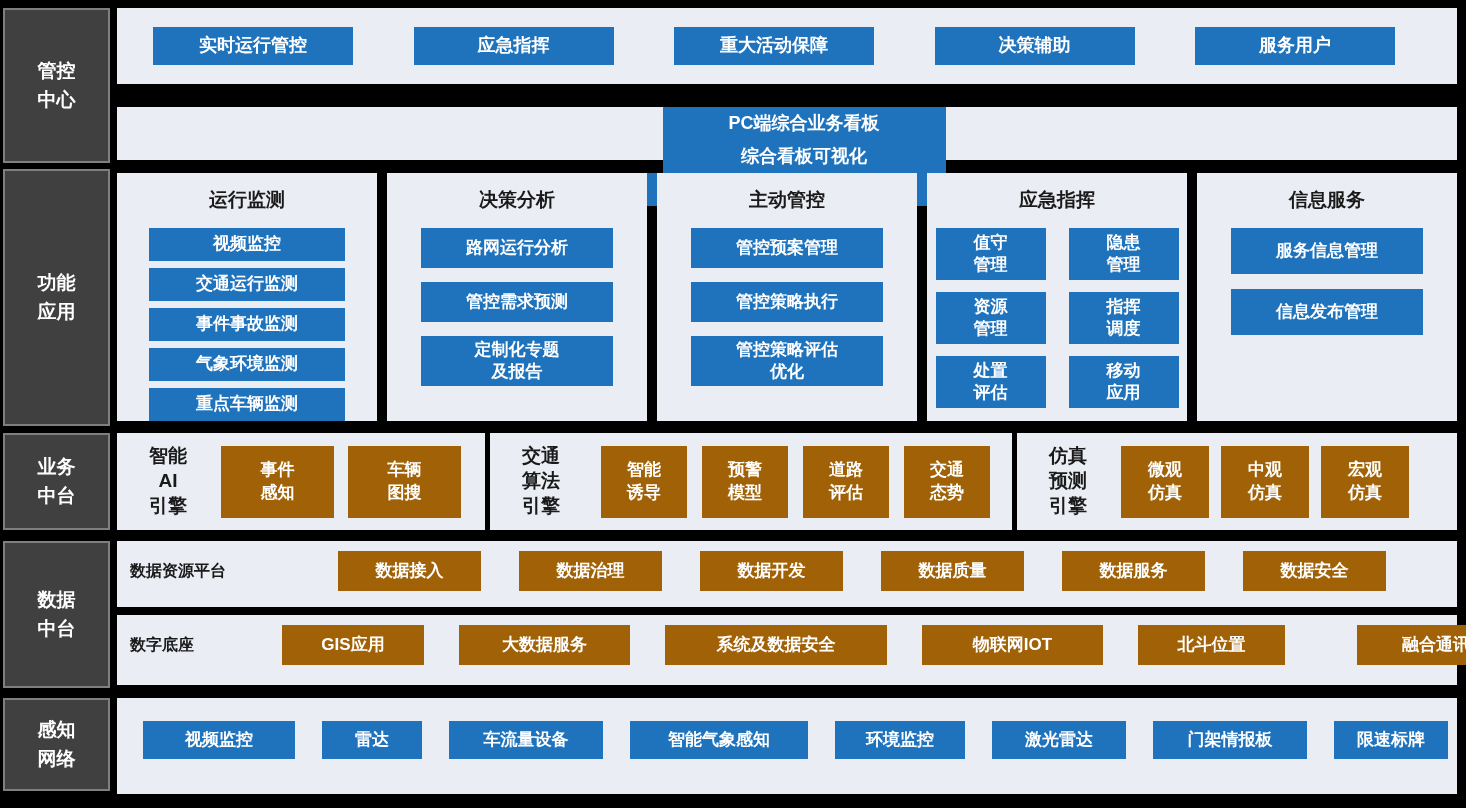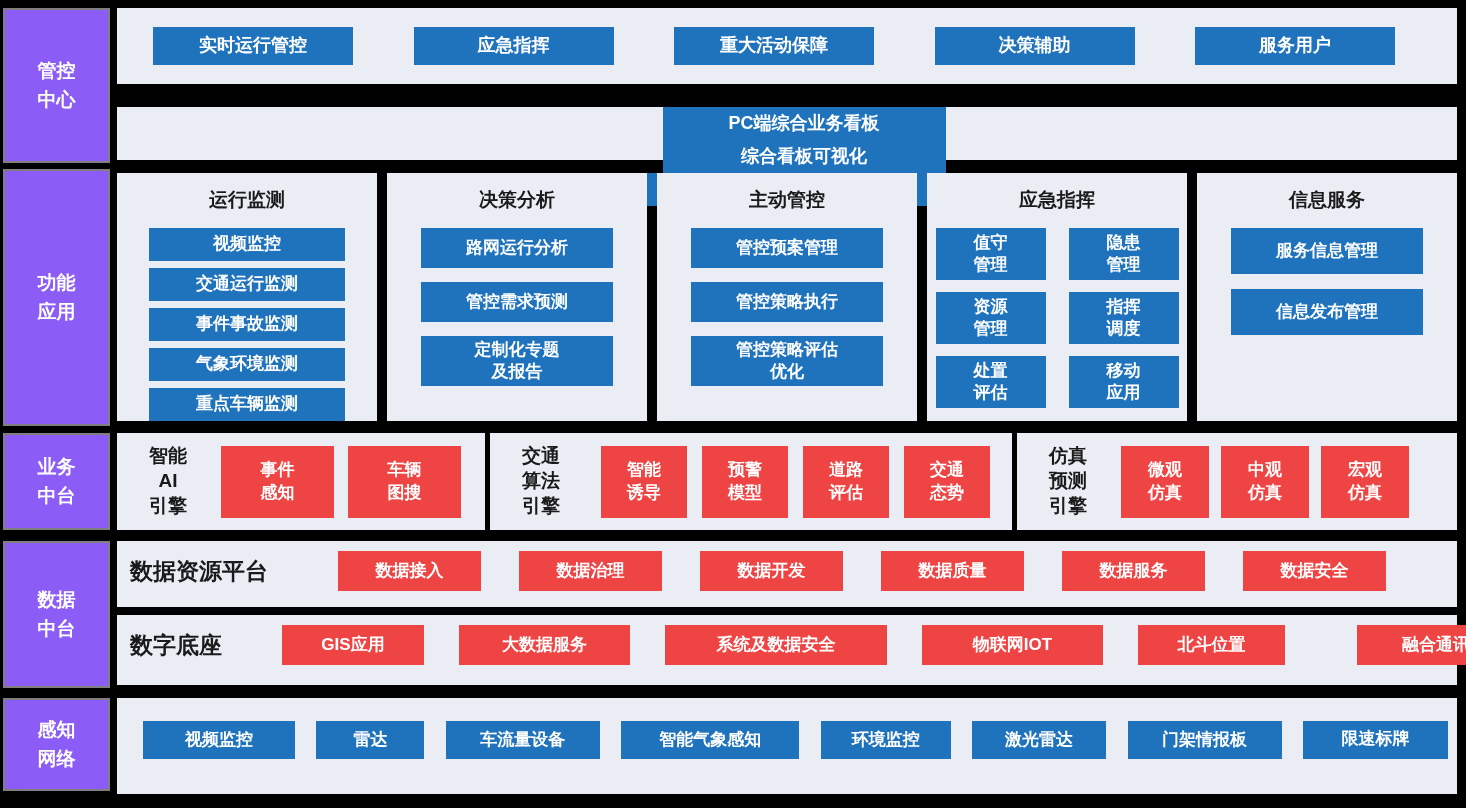--- a/index.html
+++ b/index.html
@@ -4,21 +4,21 @@
 <style>
   html,body{margin:0;padding:0;}
   body{
     width:1466px;height:808px;position:relative;overflow:hidden;
     background:#000000;
     font-family:"Liberation Sans","DejaVu Sans",sans-serif;
   }
   
   .sidebar-box{
     position:absolute;left:3px;width:107px;box-sizing:border-box;
-    background:#8b5cf6;border:2px solid #7F7F7F;
+    background:#404040;border:2px solid #7F7F7F;
     color:#ffffff;font-weight:bold;font-size:19px;line-height:1.5;
     display:flex;align-items:center;justify-content:center;
     text-align:center;white-space:pre-line;
   }
   #sb-1{top:8px;height:155px;}
   #sb-2{top:169px;height:257px;}
   #sb-3{top:433px;height:97px;}
   #sb-4{top:541px;height:147px;}
   #sb-5{top:698px;height:93px;}
 
@@ -26,21 +26,21 @@
   .panel{position:absolute;background:#EAEDF4;box-sizing:border-box;}
 
   
   .btn-dark{
     background:#1F73BD;color:#ffffff;font-weight:bold;
     display:flex;align-items:center;justify-content:center;
     text-align:center;white-space:pre-line;line-height:1.3;
     box-sizing:border-box;flex:none;
   }
   .btn-light{
-    background:#ef4444;color:#ffffff;font-weight:bold;
+    background:#a16207;color:#ffffff;font-weight:bold;
     display:flex;align-items:center;justify-content:center;
     text-align:left;white-space:pre-line;line-height:1.35;
     box-sizing:border-box;flex:none;
   }
 
   
   #p-cc-top{left:117px;top:8px;width:1340px;height:76px;
     display:flex;align-items:center;justify-content:space-between;
     padding:0 62px 0 36px;}
   .cc-btn{width:200px;height:38px;font-size:18px;}
@@ -76,47 +76,47 @@
   .engine-boxes{display:flex;align-items:center;}
   .ebox{height:72px;font-size:17px;}
   .eb-a{gap:14px;margin-left:16px;} .eb-a .ebox{width:113px;}
   .eb-b{gap:15px;margin-left:23px;} .eb-b .ebox{width:86px;}
   .eb-c{gap:12px;margin-left:16px;} .eb-c .ebox{width:88px;}
 
   
   .data-row{left:117px;width:1340px;display:flex;align-items:center;padding-left:13px;}
   #p-data-1{top:541px;height:66px;padding-bottom:6px;}
   #p-data-2{top:615px;height:70px;padding-bottom:10px;}
-  .data-title{font-size:23px;font-weight:bold;color:#1a1a1a;flex:none;}
+  .data-title{font-size:16px;font-weight:bold;color:#1a1a1a;flex:none;}
   .dr1{width:208px;}
   .dr2{width:152px;}
   .lbox-row{display:flex;align-items:center;}
   .lbox{height:40px;font-size:17px;}
   .r1{gap:38px;} .r1 .lbox{width:143px;}
   .r2{gap:35px;}
   .r2 .lbox:nth-child(1){width:142px;}
   .r2 .lbox:nth-child(2){width:171px;}
   .r2 .lbox:nth-child(3){width:222px;}
   .r2 .lbox:nth-child(4){width:181px;}
   .r2 .lbox:nth-child(5){width:147px;}
   .r2 .lbox:nth-child(6){width:158px;margin-left:37px;}
 
   
   #p-sense{left:117px;top:698px;width:1340px;height:96px;
     display:flex;align-items:center;justify-content:space-between;
     padding:0 9px 12px 26px;}
   .sense-btn{height:38px;font-size:17px;}
   #p-sense .sense-btn:nth-child(1){width:152px;}
-  #p-sense .sense-btn:nth-child(2){width:108px;text-align:right;}
+  #p-sense .sense-btn:nth-child(2){width:100px;text-align:right;}
   #p-sense .sense-btn:nth-child(3){width:154px;}
   #p-sense .sense-btn:nth-child(4){width:178px;}
   #p-sense .sense-btn:nth-child(5){width:130px;}
   #p-sense .sense-btn:nth-child(6){width:134px;}
   #p-sense .sense-btn:nth-child(7){width:154px;}
-  #p-sense .sense-btn:nth-child(8){width:145px;font-family:Liberation Mono, monospace;}
+  #p-sense .sense-btn:nth-child(8){width:114px;}
 </style>
 </head>
 <body>
 
 <div class="sidebar-box" id="sb-1">管控
 中心</div>
 <div class="sidebar-box" id="sb-2">功能
 应用</div>
 <div class="sidebar-box" id="sb-3">业务
 中台</div>

